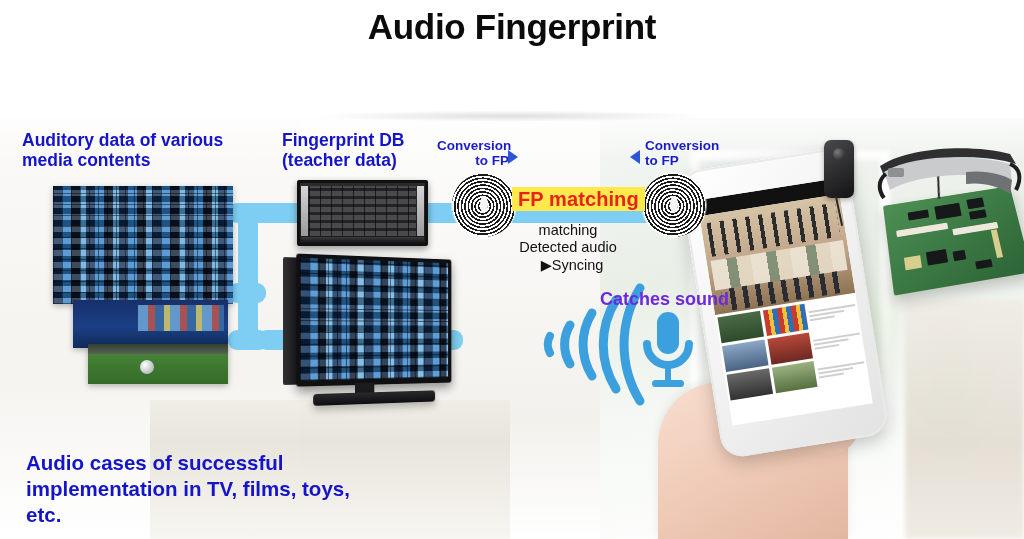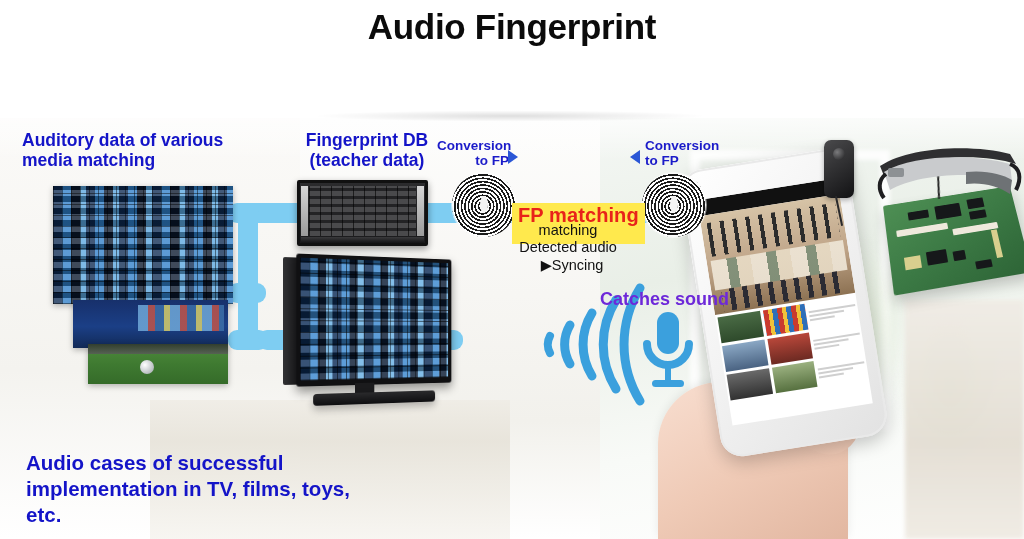--- a/index.html
+++ b/index.html
@@ -45,33 +45,33 @@
   .subtitle div{white-space:nowrap;}
 
   
   .pipe{position:absolute;background:#7ecdf2;z-index:6;}
   .pipe-r{border-radius:9px;}
 
   
   .lbl{position:absolute;color:#1414c8;font-weight:bold;z-index:30;
        font-family:"Liberation Sans", sans-serif;line-height:1.12;}
   .lbl-aud{left:22px;top:131px;width:256px;font-size:17.5px;}
-  .lbl-db{left:282px;top:131px;width:170px;text-align:center;font-size:17.5px;}
+  .lbl-db{left:282px;top:131px;width:170px;text-align:left;font-size:17.5px;}
   .conv{position:absolute;color:#1b1bc9;font-weight:600;font-size:13.5px;
         z-index:30;line-height:1.12;font-family:"Liberation Sans", sans-serif;}
   .conv1{left:437px;top:138px;width:72px;text-align:right;}
   .conv2{left:645px;top:138px;width:78px;text-align:left;}
   .tri{position:absolute;width:0;height:0;z-index:31;}
   .tri-r{left:508px;top:150px;border-top:7px solid transparent;
          border-bottom:7px solid transparent;border-left:10px solid #2a56d6;}
   .tri-l{left:630px;top:150px;border-top:7px solid transparent;
          border-bottom:7px solid transparent;border-right:10px solid #2a56d6;}
 
-  .fpm{position:absolute;left:512px;top:203px;z-index:33;
-       background:#ffe94d;padding:1px 6px 17px 6px;}
+  .fpm{position:absolute;left:512px;top:187px;z-index:33;
+       background:#ffe94d;padding:1px 6px 0 6px;}
   .fpm span{color:#e8231a;font-weight:bold;font-size:20px;
        font-family:"Liberation Sans", sans-serif;letter-spacing:.1px;}
   .det{position:absolute;left:498px;top:222px;width:140px;text-align:center;
        color:#111;font-size:14.5px;line-height:1.2;z-index:33;
        font-family:"Liberation Sans", sans-serif;}
   .det .sync{padding-left:8px;}
 
   .lbl-catch{position:absolute;left:600px;top:289px;font-size:18px;
        color:#6d28d9;font-weight:bold;z-index:33;
        font-family:"Liberation Sans", sans-serif;}
@@ -365,21 +365,21 @@
     <div class="chip" style="left:24px;top:12px;width:21px;height:9px;"></div>
     <div class="chip" style="left:36px;top:58px;width:20px;height:14px;"></div>
     <div class="chip" style="left:62px;top:62px;width:12px;height:10px;"></div>
     <div class="chip" style="left:82px;top:76px;width:16px;height:8px;"></div>
     <div class="pad" style="left:14px;top:60px;width:16px;height:13px;"></div>
     <div class="pad" style="left:104px;top:46px;width:6px;height:30px;"></div>
   </div>
 
   <div class="lbl lbl-aud">
     <div>Auditory data of various</div>
-    <div>media matching</div>
+    <div>media contents</div>
   </div>
 
   <div class="lbl lbl-db">
     <div>Fingerprint DB</div>
     <div>(teacher data)</div>
   </div>
 
   <div class="conv conv1">
     <div>Conversion</div>
     <div>to FP</div>

